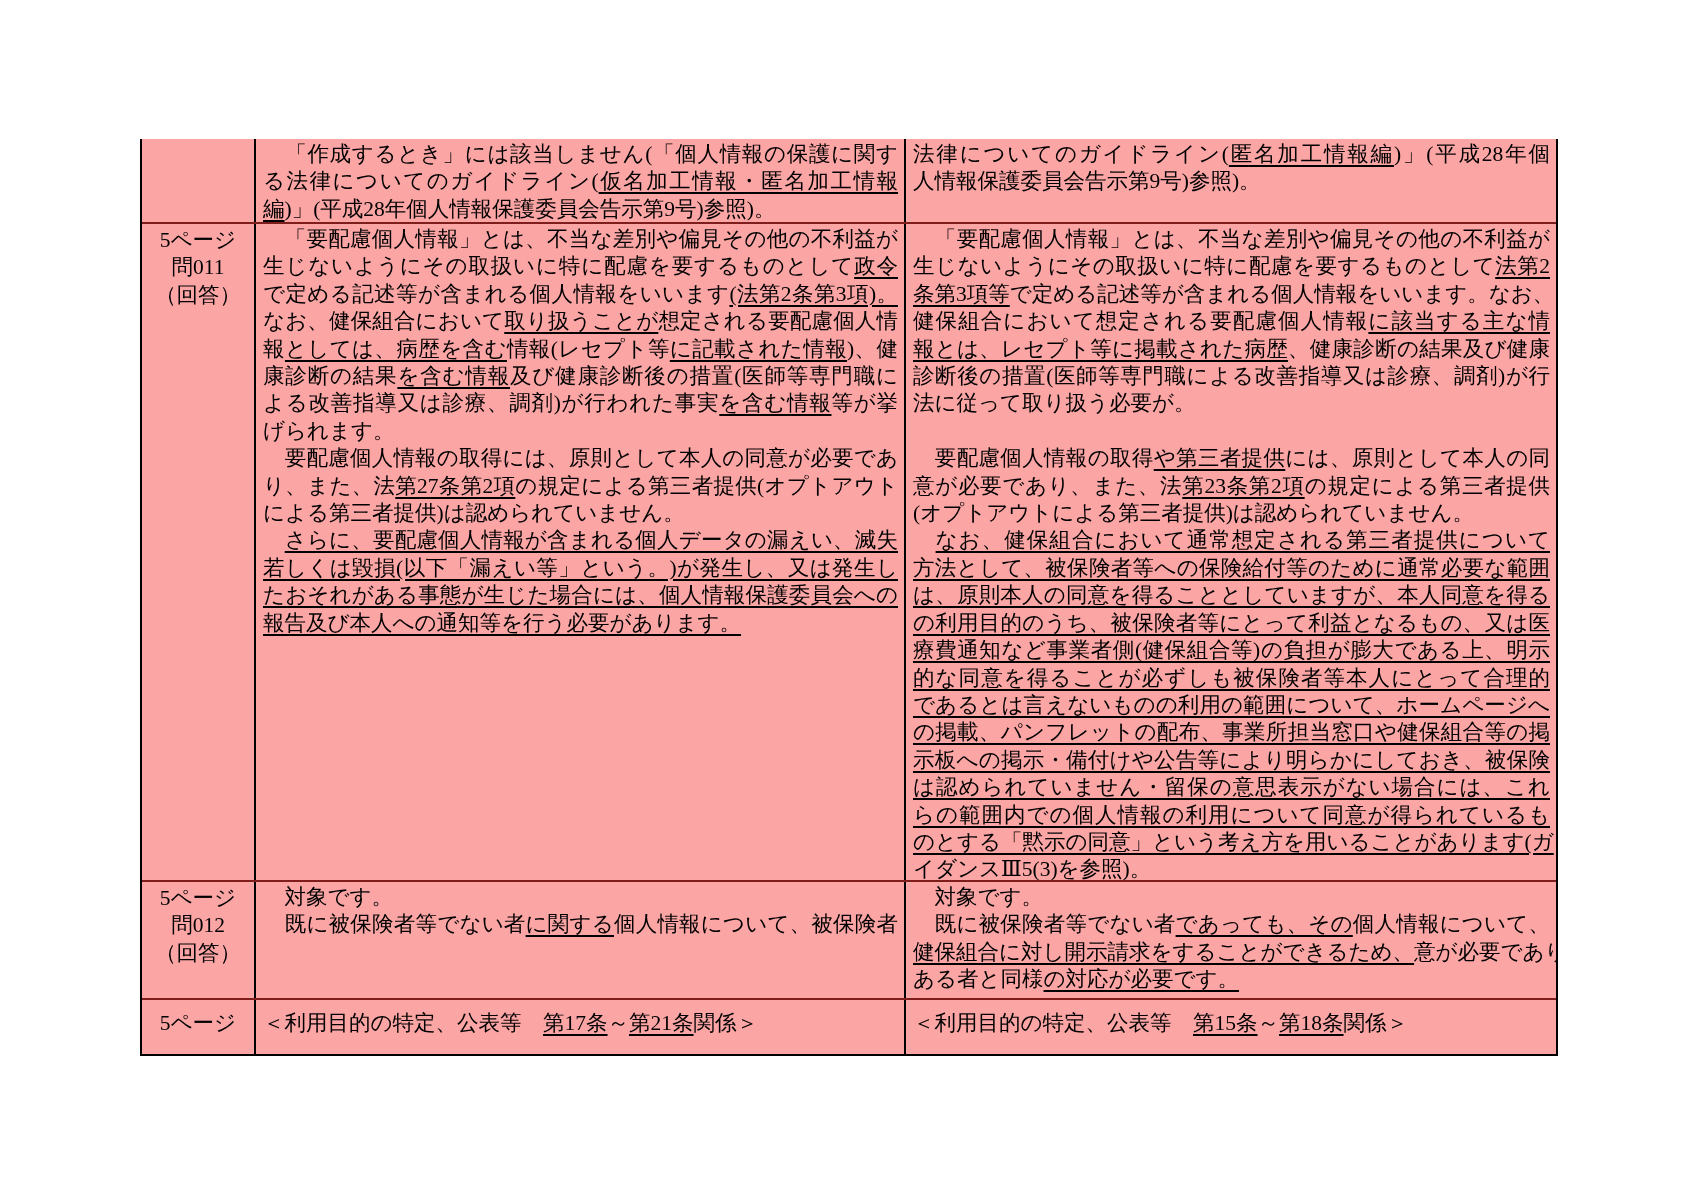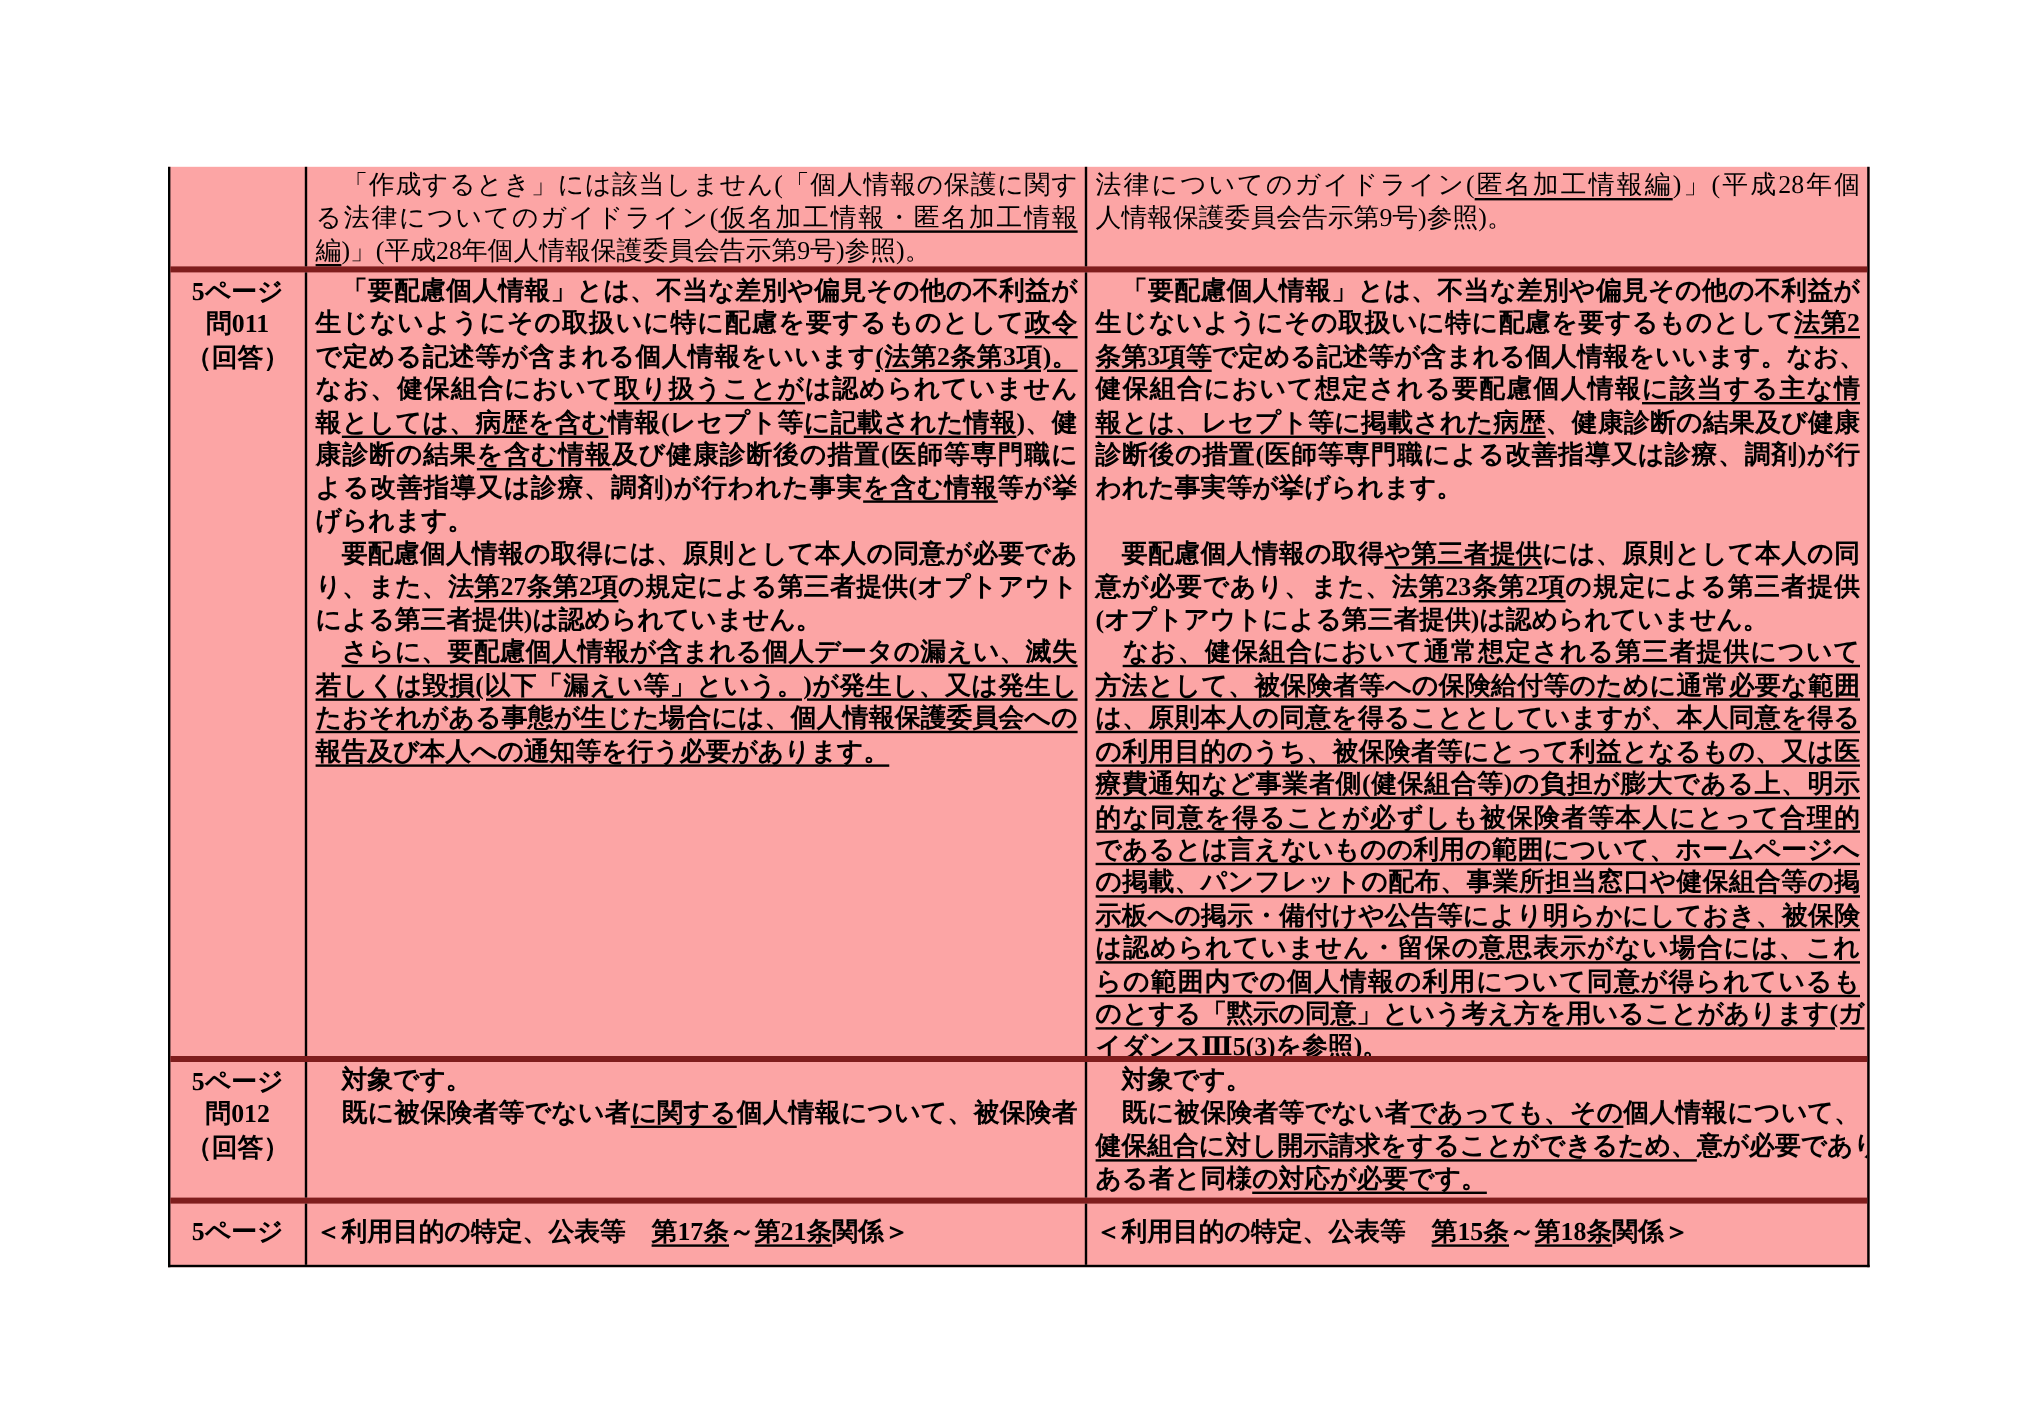--- a/index.html
+++ b/index.html
@@ -7,21 +7,21 @@
     width:1695px;height:1181px;position:relative;overflow:hidden;
     background:#ffffff;color:#000;
     font-family:"Liberation Serif","DejaVu Serif",serif;
   }
   .doc{
     position:absolute;left:140px;top:139px;width:1418px;
     border:2px solid #000;border-top:none;box-sizing:border-box;
     background:#fca5a5;
   }
   .row{display:flex;box-sizing:border-box;}
-  .row + .row{border-top:5px solid #7f1d1d;font-weight:bold;}
+  .row + .row{border-top:2px solid #7f1d1d;}
   .row:nth-child(1){height:83px;}
   .row:nth-child(2){height:658px;}
   .row:nth-child(3){height:118px;}
   .row:nth-child(4){height:56px;}
   .cell{box-sizing:border-box;overflow:hidden;}
   .cell + .cell{border-left:2px solid #000;}
   .cell.ref{width:112px;text-align:center;padding-top:3px;flex:none;}
   .cell.text{width:650px;padding:2px 6px 0 7px;flex:none;}
   .cell.text.old{width:auto;flex:1;}
   .line{
@@ -57,41 +57,41 @@
     <div class="row">
       <div class="cell ref">
         <div class="refline">5ページ</div>
         <div class="refline">問011</div>
         <div class="refline">（回答）</div>
       </div>
       <div class="cell text new">
         <div class="line"><span>　「要配慮個人情報」とは、不当な差別や偏見その他の不利益が</span></div>
         <div class="line"><span>生じないようにその取扱いに特に配慮を要するものとして</span><span class="chg">政令</span></div>
         <div class="line"><span>で定める記述等が含まれる個人情報をいいます</span><span class="chg">(法第2条第3項)。</span></div>
-        <div class="line"><span>なお、健保組合において</span><span class="chg">取り扱うことが</span><span>は認められていません</span></div>
+        <div class="line"><span>なお、健保組合において</span><span class="chg">取り扱うことが</span><span>想定される要配慮個人情</span></div>
         <div class="line"><span>報</span><span class="chg">としては、病歴を含む</span><span>情報(レセプト等</span><span class="chg">に記載された情報</span><span>)、健</span></div>
         <div class="line"><span>康診断の結果</span><span class="chg">を含む情報</span><span>及び健康診断後の措置(医師等専門職に</span></div>
         <div class="line"><span>よる改善指導又は診療、調剤)が行われた事実</span><span class="chg">を含む情報</span><span>等が挙</span></div>
         <div class="line last"><span>げられます。</span></div>
         <div class="line"><span>　要配慮個人情報の取得には、原則として本人の同意が必要であ</span></div>
         <div class="line"><span>り、また、法</span><span class="chg">第27条第2項</span><span>の規定による第三者提供(オプトアウト</span></div>
         <div class="line last"><span>による第三者提供)は認められていません。</span></div>
         <div class="line"><span>　</span><span class="chg">さらに、要配慮個人情報が含まれる個人データの漏えい、滅失</span></div>
         <div class="line"><span class="chg">若しくは毀損(以下「漏えい等」という。)が発生し、又は発生し</span></div>
         <div class="line"><span class="chg">たおそれがある事態が生じた場合には、個人情報保護委員会への</span></div>
         <div class="line last"><span class="chg">報告及び本人への通知等を行う必要があります。</span></div>
       </div>
       <div class="cell text old">
         <div class="line"><span>　「要配慮個人情報」とは、不当な差別や偏見その他の不利益が</span></div>
         <div class="line"><span>生じないようにその取扱いに特に配慮を要するものとして</span><span class="chg">法第2</span></div>
         <div class="line"><span class="chg">条第3項等</span><span>で定める記述等が含まれる個人情報をいいます。なお、</span></div>
         <div class="line"><span>健保組合において想定される要配慮個人情報</span><span class="chg">に該当する主な情</span></div>
         <div class="line"><span class="chg">報とは、レセプト等に掲載された病歴</span><span>、健康診断の結果及び健康</span></div>
         <div class="line"><span>診断後の措置(医師等専門職による改善指導又は診療、調剤)が行</span></div>
-        <div class="line last"><span>われた事実等が挙げられます。</span></div>
+        <div class="line last"><span>法に従って取り扱う必要が。</span></div>
         <div class="line blank">&nbsp;</div>
         <div class="line"><span>　要配慮個人情報の取得</span><span class="chg">や第三者提供</span><span>には、原則として本人の同</span></div>
         <div class="line"><span>意が必要であり、また、法</span><span class="chg">第23条第2項</span><span>の規定による第三者提供</span></div>
         <div class="line last"><span>(オプトアウトによる第三者提供)は認められていません。</span></div>
         <div class="line"><span>　</span><span class="chg">なお、健保組合において通常想定される第三者提供について</span></div>
         <div class="line"><span class="chg">方法として、被保険者等への保険給付等のために通常必要な範囲</span></div>
         <div class="line"><span class="chg">は、原則本人の同意を得ることとしていますが、本人同意を得る</span></div>
         <div class="line"><span class="chg">の利用目的のうち、被保険者等にとって利益となるもの、又は医</span></div>
         <div class="line"><span class="chg">療費通知など事業者側(健保組合等)の負担が膨大である上、明示</span></div>
         <div class="line"><span class="chg">的な同意を得ることが必ずしも被保険者等本人にとって合理的</span></div>

